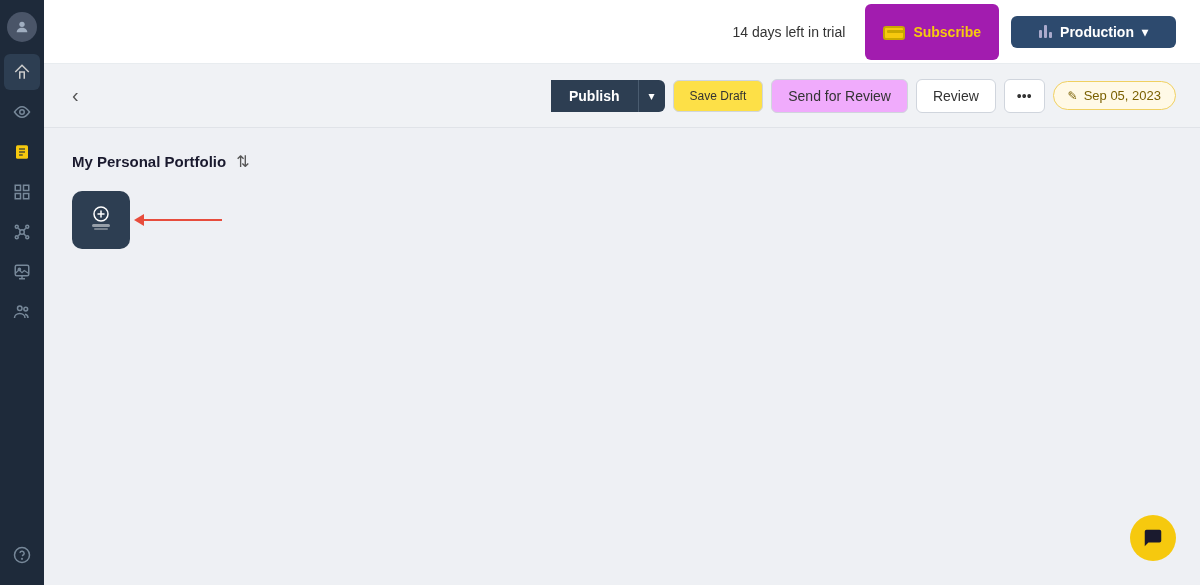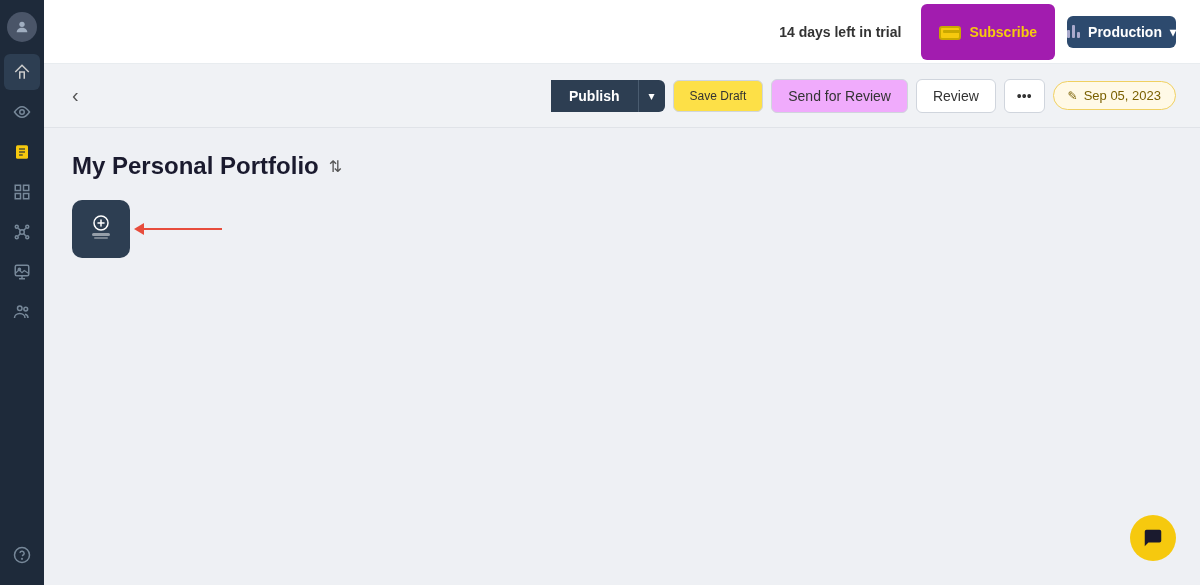--- a/index.html
+++ b/index.html
@@ -58,42 +58,42 @@
       display: flex;
       align-items: center;
       justify-content: flex-end;
       padding: 0 24px;
       border-bottom: 1px solid #e8ecef;
       gap: 12px;
     }
     .trial-text {
       font-size: 14px;
       color: #333;
-      font-weight: 700;
+      font-weight: 400;
       margin-right: 8px;
     }
     .subscribe-btn {
       background: #a21caf;
       color: #f6c90e;
       border: none;
       border-radius: 6px;
       padding: 20px 18px;
       font-size: 14px;
       font-weight: 600;
       cursor: pointer;
       display: flex;
       align-items: flex-end;
       gap: 8px;
     }
     .production-btn {
       background: #2d4a6e;
       color: #fff;
       border: none;
       border-radius: 6px;
-      padding: 8px 0;
+      padding: 8px 28px;
       font-size: 14px;
       font-weight: 600;
       cursor: pointer;
       display: flex;
       align-items: center;
       gap: 8px;
     }
 
     
     .content-header {
@@ -207,21 +207,21 @@
       padding: 24px 28px;
       overflow: auto;
     }
     .portfolio-header {
       display: flex;
       align-items: center;
       gap: 10px;
       margin-bottom: 20px;
     }
     .portfolio-title {
-      font-size: 24px;
+      font-size: 15px;
       font-weight: 700;
       color: #1a1a2e;
     }
     .portfolio-toggle {
       color: #555;
       font-size: 16px;
       cursor: pointer;
     }
 
     

